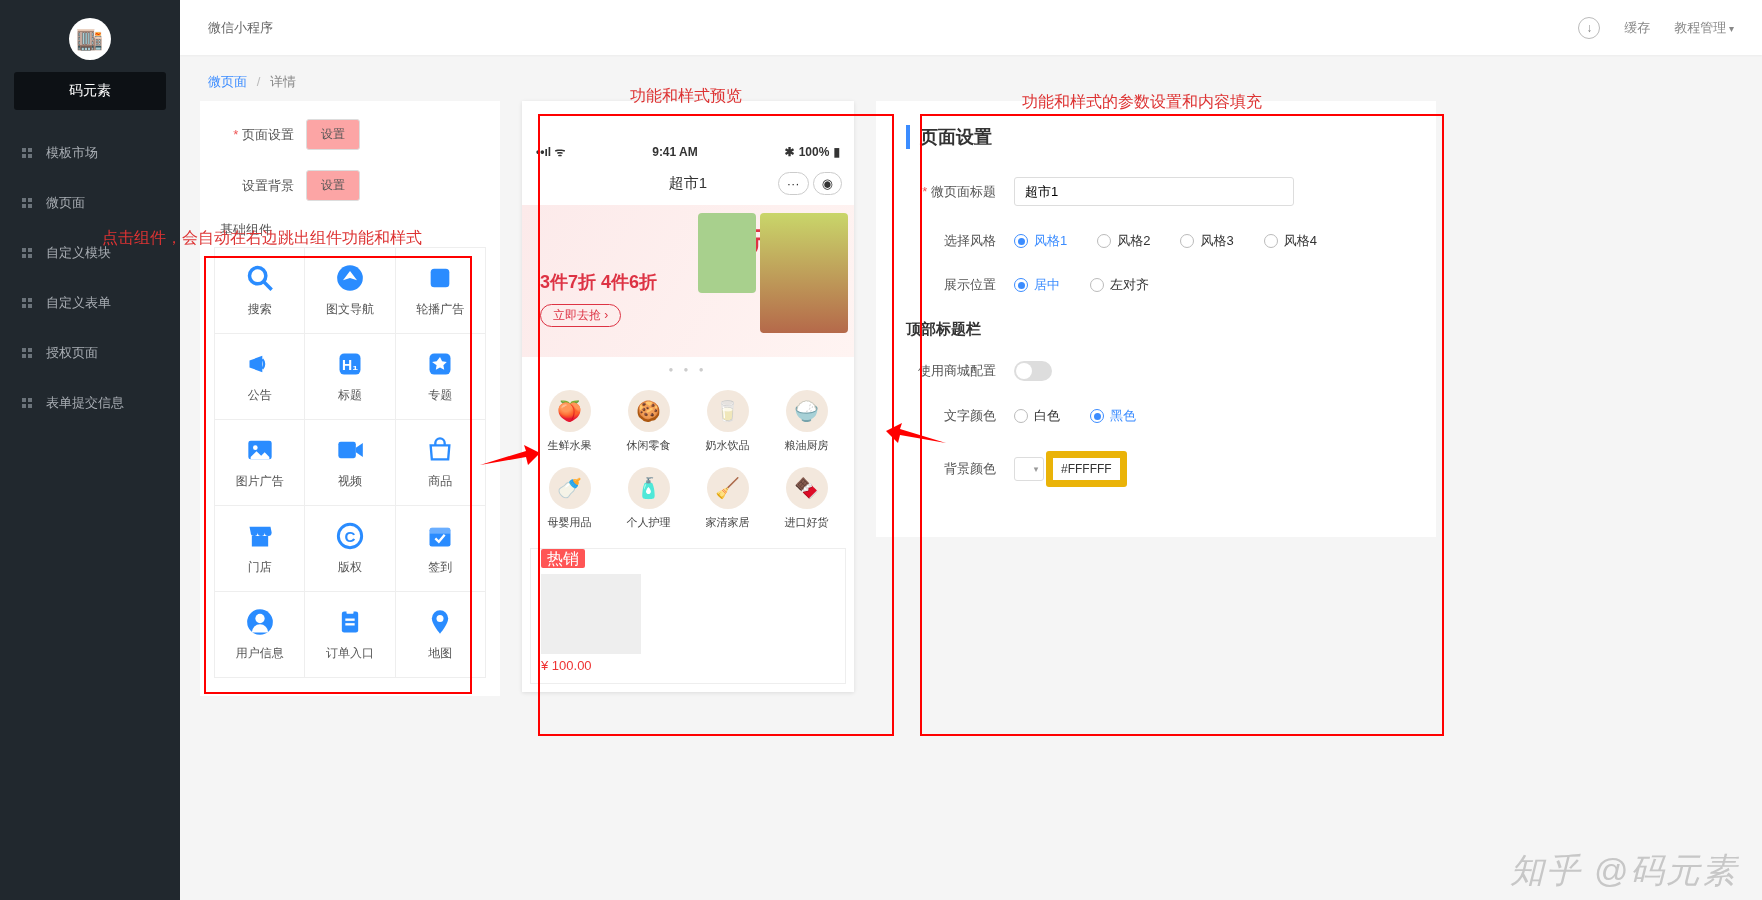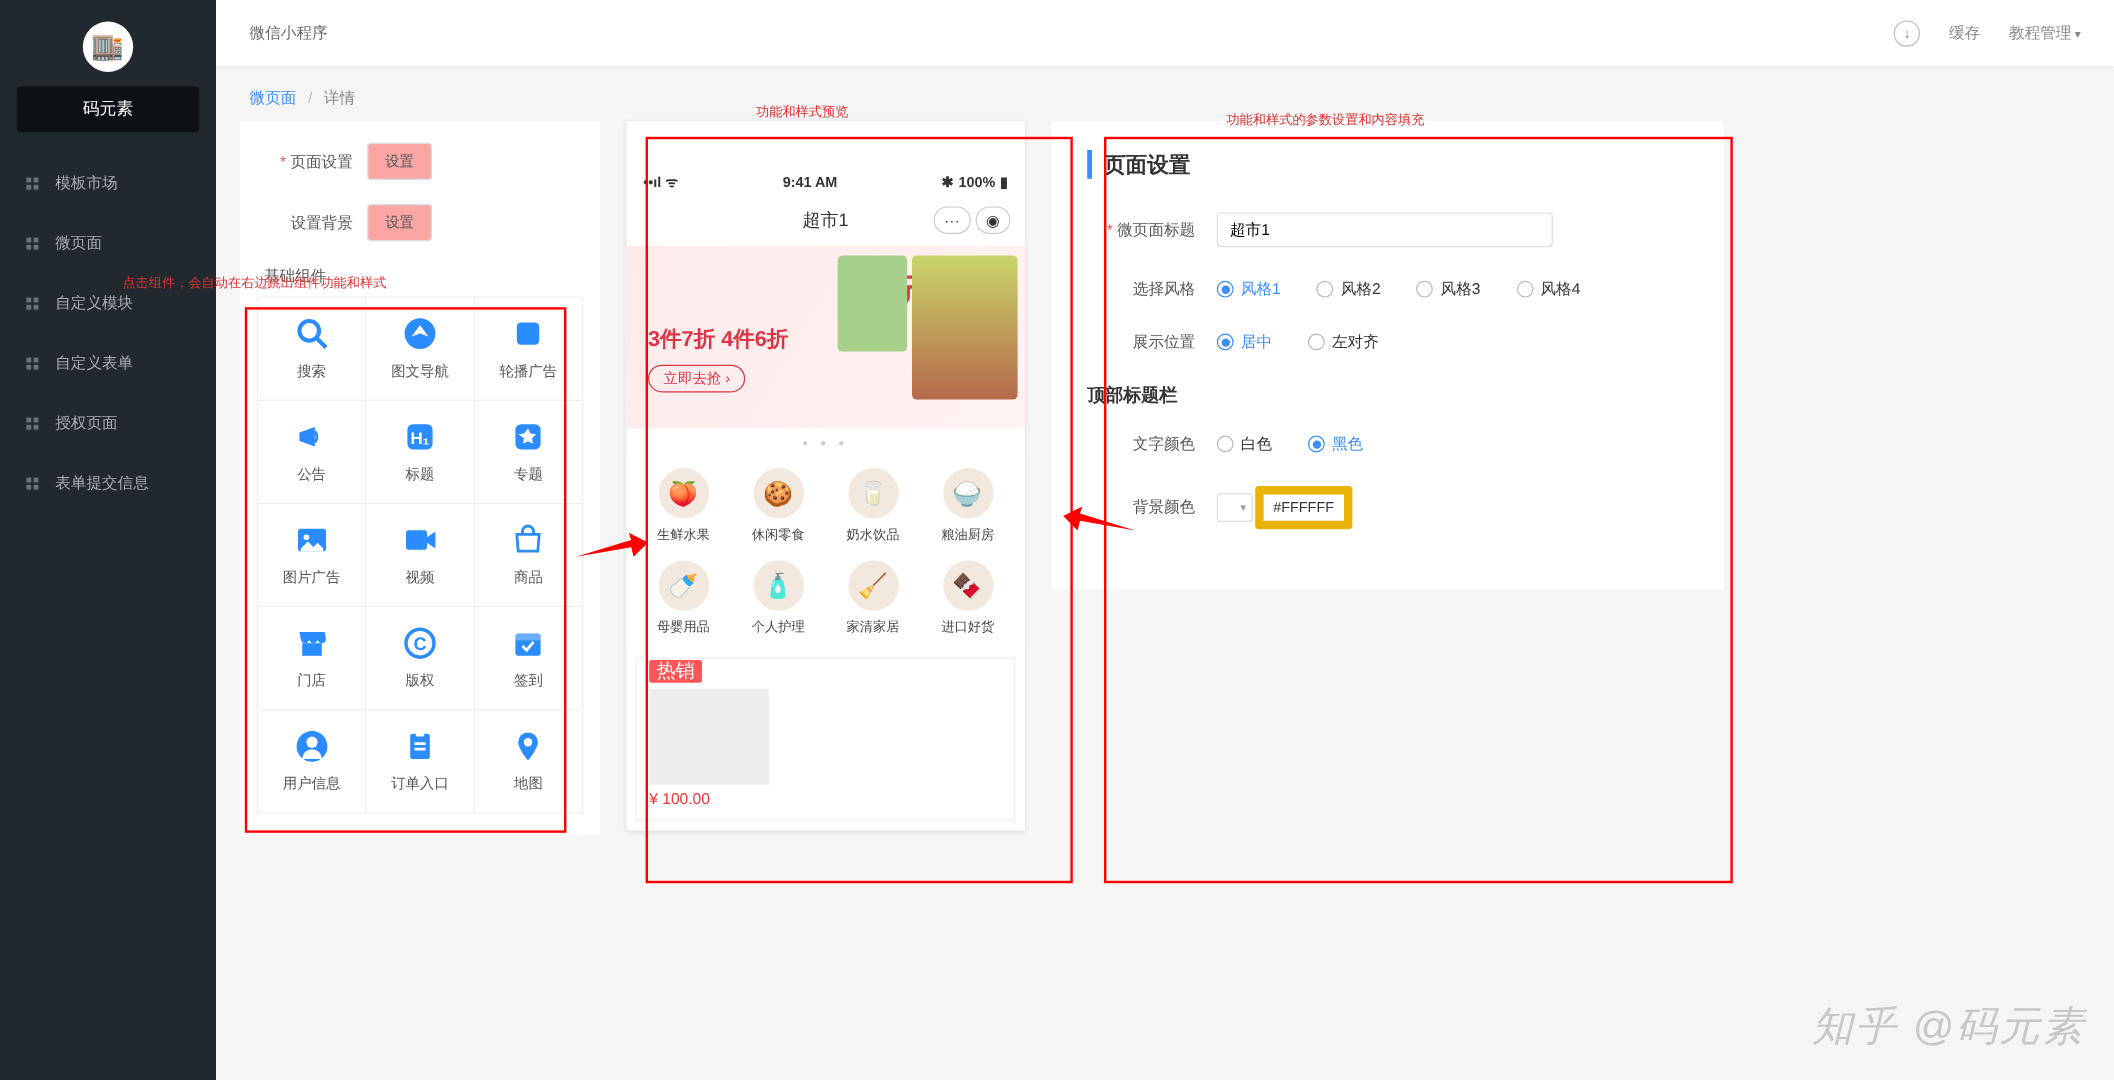--- a/index.html
+++ b/index.html
@@ -22,21 +22,21 @@
 .circle-icon { width: 22px; height: 22px; border: 1px solid #bbb; border-radius: 50%; display: flex; align-items: center; justify-content: center; font-size: 12px; }
 .dropdown-caret::after { content: " ▾"; font-size: 10px; }
 
 .content { flex: 1; padding: 18px 20px 0; display: flex; flex-direction: column; }
 .breadcrumb { font-size: 13px; margin-bottom: 10px; padding-left: 8px; }
 .bc-link { color: #3b8cff; }
 .bc-sep { color: #bbb; margin: 0 6px; }
 .bc-cur { color: #888; }
 
 
-.annot { position: absolute; color: #d33; font-size: 11px; z-index: 30; }
+.annot { position: absolute; color: #d33; font-size: 16px; z-index: 30; }
 .annot.a1 { left: 630px; top: 86px; }
 .annot.a2 { left: 1022px; top: 92px; }
 .annot.a3 { left: 102px; top: 228px; }
 .red-box { border: 2px solid red; position: absolute; z-index: 20; pointer-events: none; }
 .rb-left { left: 204px; top: 256px; width: 268px; height: 438px; }
 .rb-mid { left: 538px; top: 114px; width: 356px; height: 622px; }
 .rb-right { left: 920px; top: 114px; width: 524px; height: 622px; }
 
 
 .arrow { position: absolute; z-index: 25; color: red; font-size: 34px; }
@@ -99,21 +99,21 @@
 .radio-opt.sel .rad { border-color: #3b8cff; }
 .radio-opt.sel .rad::after { content: ""; width: 7px; height: 7px; background: #3b8cff; border-radius: 50%; }
 .radio-opt.sel span.lt { color: #3b8cff; }
 .subsec { font-size: 15px; font-weight: 600; margin: 10px 0 22px; }
 .switch { width: 38px; height: 20px; background: #ddd; border-radius: 10px; position: relative; }
 .switch::after { content: ""; position: absolute; width: 16px; height: 16px; background: #fff; border-radius: 50%; top: 2px; left: 2px; }
 .color-box { width: 30px; height: 24px; border: 1px solid #ddd; border-radius: 3px; margin-right: 2px; display: inline-flex; align-items: center; justify-content: center; }
 .color-box::after { content: "▾"; font-size: 9px; color: #999; margin-left: 14px; }
 .color-val { border: 7px solid #eab308; padding: 4px 8px; border-radius: 3px; font-size: 12px; }
 
-.watermark { position: absolute; right: 24px; bottom: 21px; font-size: 34px; color: rgba(160,160,160,0.55); z-index: 40; font-style: italic; letter-spacing: 2px; }
+.watermark { position: absolute; right: 24px; bottom: 6px; font-size: 34px; color: rgba(160,160,160,0.55); z-index: 40; font-style: italic; letter-spacing: 2px; }
 </style>
 </head>
 <body>
 
 <div class="sidebar">
   <div class="logo-wrap">
     <div class="logo">🏬</div>
   </div>
   <div class="brand-btn">码元素</div>
   <div class="nav-item">
@@ -420,20 +420,24 @@
               </div>
               <div class="radio-opt">
                 <span class="rad"></span>
                 <span class="lt">左对齐</span>
               </div>
             </div>
         </div>
 
         <div class="subsec">顶部标题栏</div>
 
+        <div class="setting-row">
+          <span class="slbl">使用商城配置</span>
+          <div class="switch"></div>
+        </div>
 
         <div class="setting-row">
           <span class="slbl">文字颜色</span>
           <div class="radio-grp" id="tc-radios">
               <div class="radio-opt">
                 <span class="rad"></span>
                 <span class="lt">白色</span>
               </div>
               <div class="radio-opt sel">
                 <span class="rad"></span>

